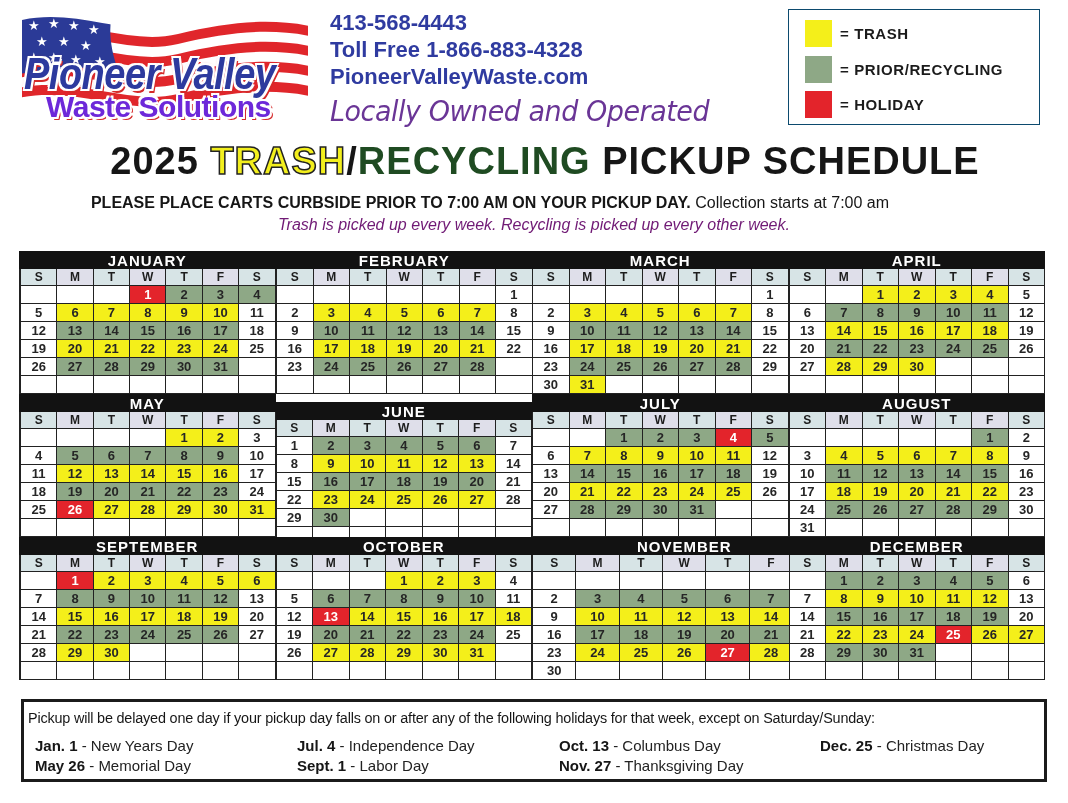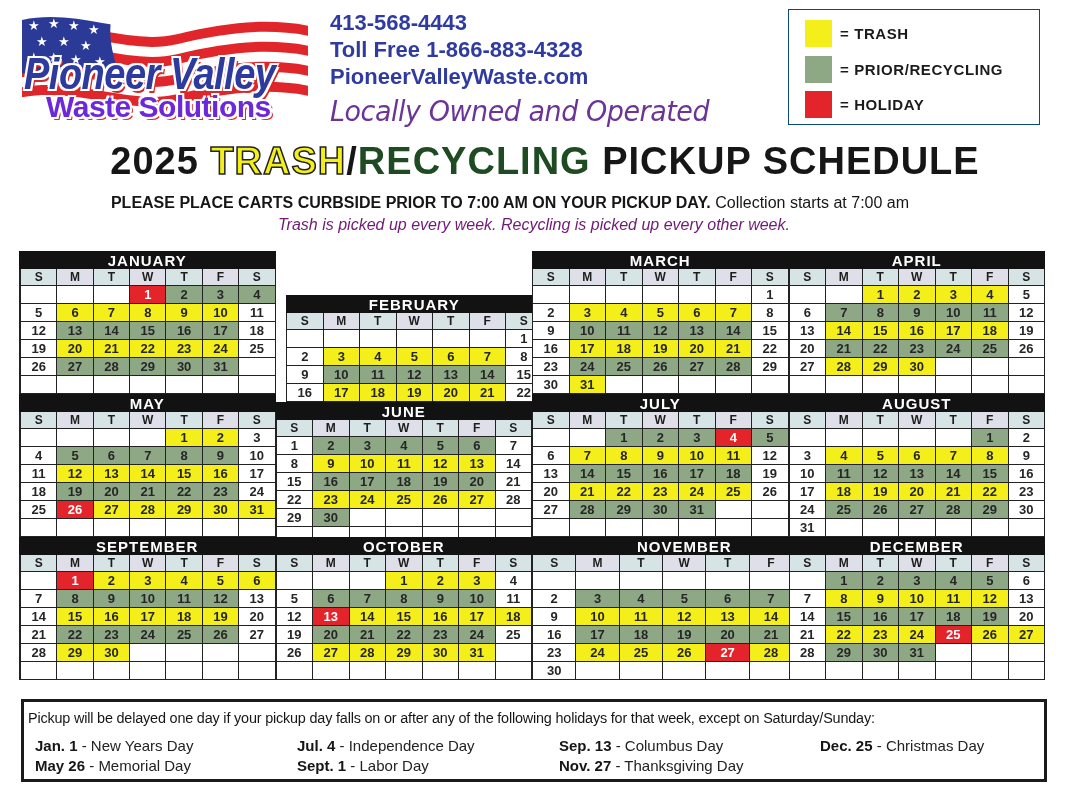--- a/index.html
+++ b/index.html
@@ -22,21 +22,21 @@
   .legend { left:788px; top:9px; width:252px; height:116px; border:1px solid #0c4a6e; box-sizing:border-box; }
   .legend-item { position:absolute; left:16px; height:28px; display:flex; align-items:center; }
   .swatch { width:27px; height:27px; margin-right:8px; }
   .legend-label { font-weight:bold; font-size:15px; letter-spacing:0.6px; color:#1b1b1b; white-space:nowrap; }
 
   
   .title { left:0; width:1068px; top:140px; text-align:center; font-size:38px; font-weight:bold; white-space:nowrap; letter-spacing:1px;padding-left:11px; }
   .t-dark { color:#161616; }
   .t-yellow { color:#f3ef1d; -webkit-text-stroke:1.5px #222; }
   .t-green { color:#1f4b22; }
-  .sub1 { left:0; width:980px; top:194px; text-align:center; font-size:16px; white-space:nowrap; color:#161616;padding-left:20px;}
+  .sub1 { left:0; width:980px; top:194px; text-align:center; font-size:16px; white-space:nowrap; color:#161616;}
   .sub1 b { font-weight:bold; }
   .sub2 { left:0; width:1068px; top:216px; text-align:center; font-size:16px; font-style:italic; white-space:nowrap; color:#701a75;}
 
   
   .grid { left:19px; top:251px; width:1026px; }
   .band { position:relative; width:1026px; height:143px; }
   .month { position:absolute; top:0; width:256.5px; height:143px; }
   .mbar { position:absolute; left:0; top:0; width:100%; height:18px; background:#121212; color:#fff;
           font-weight:bold; font-size:15px; text-align:center; line-height:19px; letter-spacing:1px; }
   .wk { position:absolute; left:0; top:18px; width:100%; height:17px; display:flex; }
@@ -187,21 +187,21 @@
             <div class="cell"></div>
             <div class="cell"></div>
             <div class="cell"></div>
             <div class="cell"></div>
             <div class="cell"></div>
             <div class="cell"></div>
             <div class="cell"></div>
           </div>
         </div>
       </div>
-      <div class="month" style="left: 267px; margin-top: 44px;">
+      <div class="month" style="left: 257px;">
         <div class="mbar">FEBRUARY</div>
         <div class="wk">
           <div>S</div>
           <div>M</div>
           <div>T</div>
           <div>W</div>
           <div>T</div>
           <div>F</div>
           <div>S</div>
         </div>
@@ -948,16 +948,16 @@
       </div>
     </div>
   </div>
 
 <div class="abs footer">
   <div class="f-head">Pickup will be delayed one day if your pickup day falls on or after any of the following holidays for that week, except on Saturday/Sunday:</div>
   <div class="hol" style="left:11px; top:35px;"><b>Jan. 1</b><span> - New Years Day</span></div>
   <div class="hol" style="left:11px; top:55px;"><b>May 26</b><span> - Memorial Day</span></div>
   <div class="hol" style="left:273px; top:35px;"><b>Jul. 4</b><span> - Independence Day</span></div>
   <div class="hol" style="left:273px; top:55px;"><b>Sept. 1</b><span> - Labor Day</span></div>
-  <div class="hol" style="left:535px; top:35px;"><b>Sep. 13</b><span> - Columbus Day</span></div>
+  <div class="hol" style="left:535px; top:35px;"><b>Oct. 13</b><span> - Columbus Day</span></div>
   <div class="hol" style="left:535px; top:55px;"><b>Nov. 27</b><span> - Thanksgiving Day</span></div>
   <div class="hol" style="left:796px; top:35px;"><b>Dec. 25</b><span> - Christmas Day</span></div>
 </div>
 
 </body></html>

